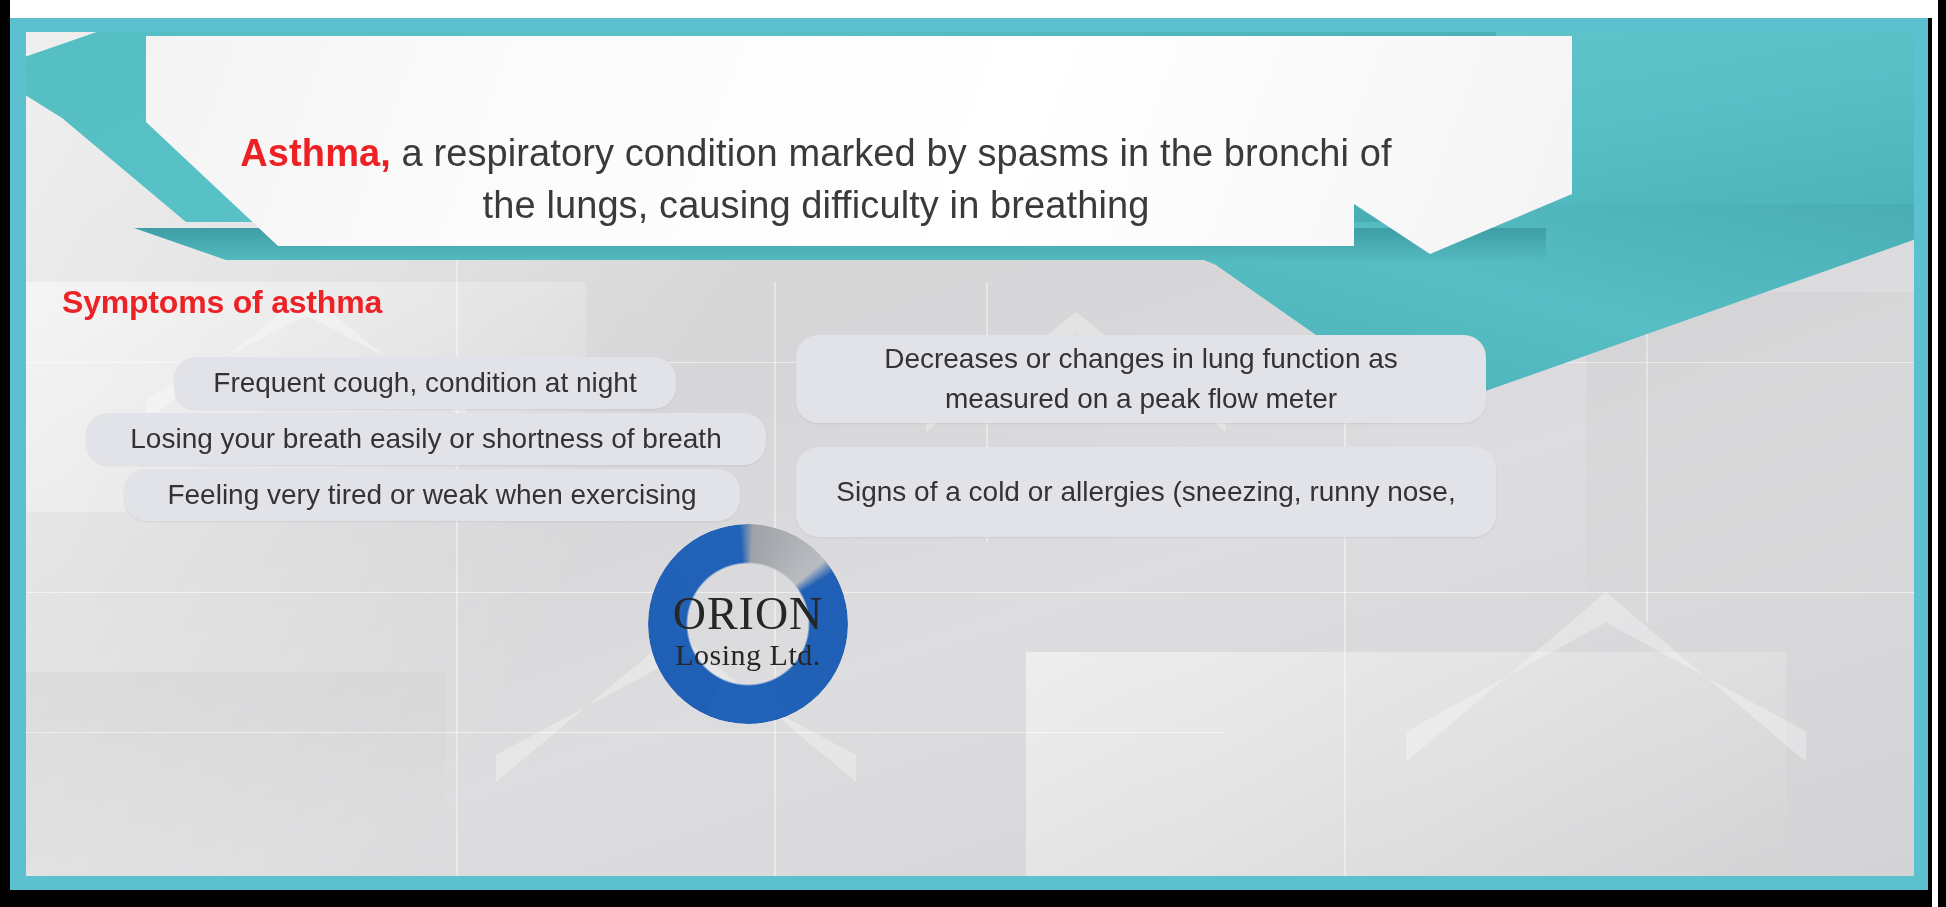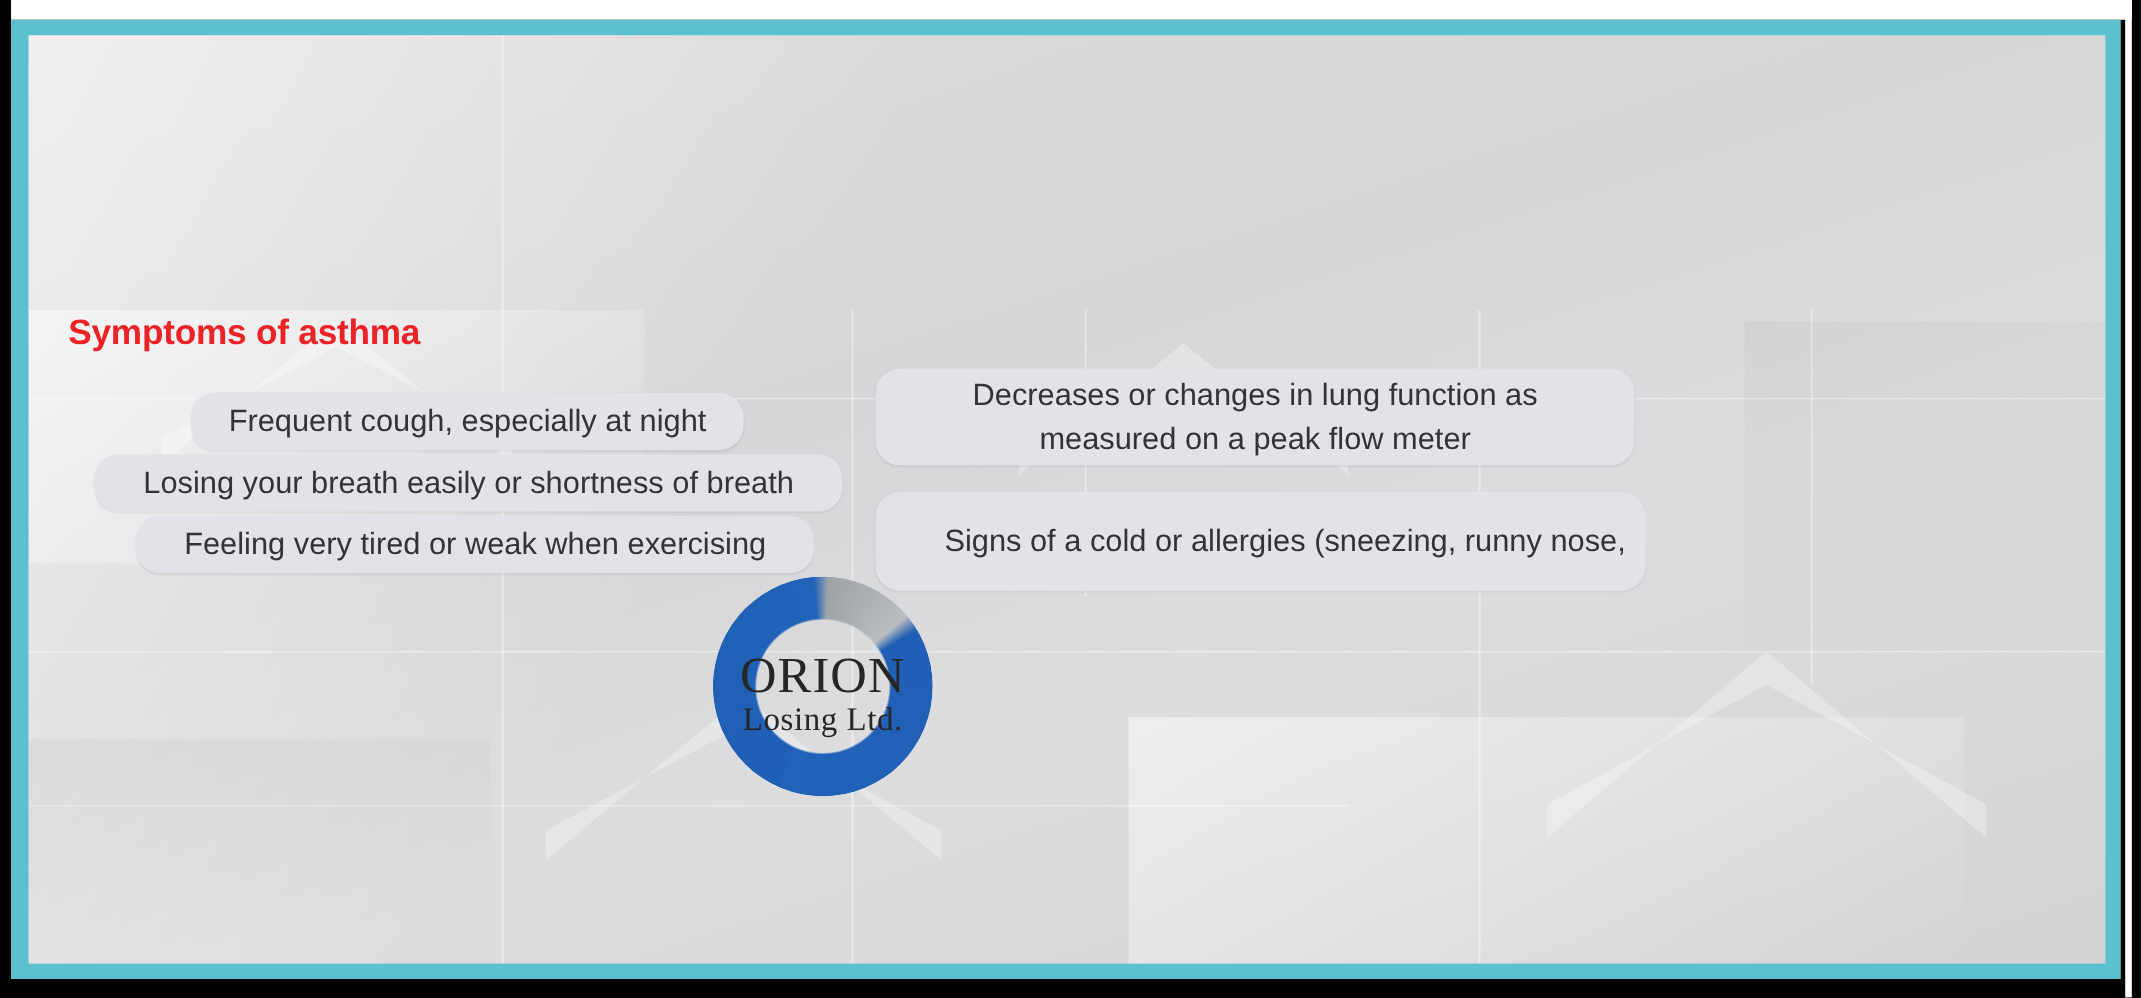--- a/index.html
+++ b/index.html
@@ -218,21 +218,21 @@
   .pill-l1 { left: 148px; top: 325px; width: 502px; height: 52px; }
   .pill-l2 { left:  60px; top: 381px; width: 680px; height: 52px; }
   .pill-l3 { left:  98px; top: 437px; width: 616px; height: 52px; }
 
   
   .pill-r1 { left: 770px; top: 303px; width: 690px; height: 88px;
              flex-direction: column; }
   .pill-r2 { left: 770px; top: 415px; width: 700px; height: 90px;
              flex-direction: column; }
   .pill .ln { display: block; }
-  .pill-r2 { text-align: left; align-items: flex-end; padding-left: 18px; }
+  .pill-r2 { text-align: left; align-items: center; padding-left: 18px; }
 
   
   .logo-wrap {
     position: absolute;
     left: 622px;
     top: 492px;
     width: 200px;
     height: 200px;
   }
   .logo-ring {
@@ -308,25 +308,37 @@
       <div class="tex-chevron" style="left:120px;  top:260px; width:320px; height:130px;"></div>
       <div class="tex-chevron" style="left:470px;  top:600px; width:360px; height:150px;"></div>
       <div class="tex-chevron" style="left:900px;  top:280px; width:300px; height:120px;"></div>
       <div class="tex-chevron" style="left:1380px; top:560px; width:400px; height:170px;"></div>
       <div class="tex-soft" style="left:0;    top:250px; width:560px; height:230px;"></div>
       <div class="tex-soft" style="left:1000px; top:620px; width:760px; height:224px;"></div>
       <div class="tex-dark" style="left:0;    top:640px; width:420px; height:204px;"></div>
       <div class="tex-dark" style="left:1560px; top:260px; width:328px; height:300px;"></div>
     </div>
 
+    <div class="header-art">
+      <div class="teal-right-fold"></div>
+      <div class="teal-right-band"></div>
+      <div class="teal-left-fold"></div>
+      <div class="teal-left-band"></div>
+
+      <div class="headline-banner"></div>
+
+      <div class="headline-text">
+        <span class="kw">Asthma,</span><span> a respiratory condition marked by spasms in the bronchi of the lungs, causing difficulty in breathing</span>
+      </div>
+    </div>
 
     <div class="section-title">Symptoms of asthma</div>
 
     <div class="pill pill-l1">
-      <span class="ln">Frequent cough, especially at night</span>
+      <span class="ln">Frequent cough, condition at night</span>
     </div>
     <div class="pill pill-l2">
       <span class="ln">Losing your breath easily or shortness of breath</span>
     </div>
     <div class="pill pill-r1">
       <span class="ln">Decreases or changes in lung function as</span>
       <span class="ln">measured on a peak flow meter</span>
     </div>
 
     <div class="pill pill-l3">

